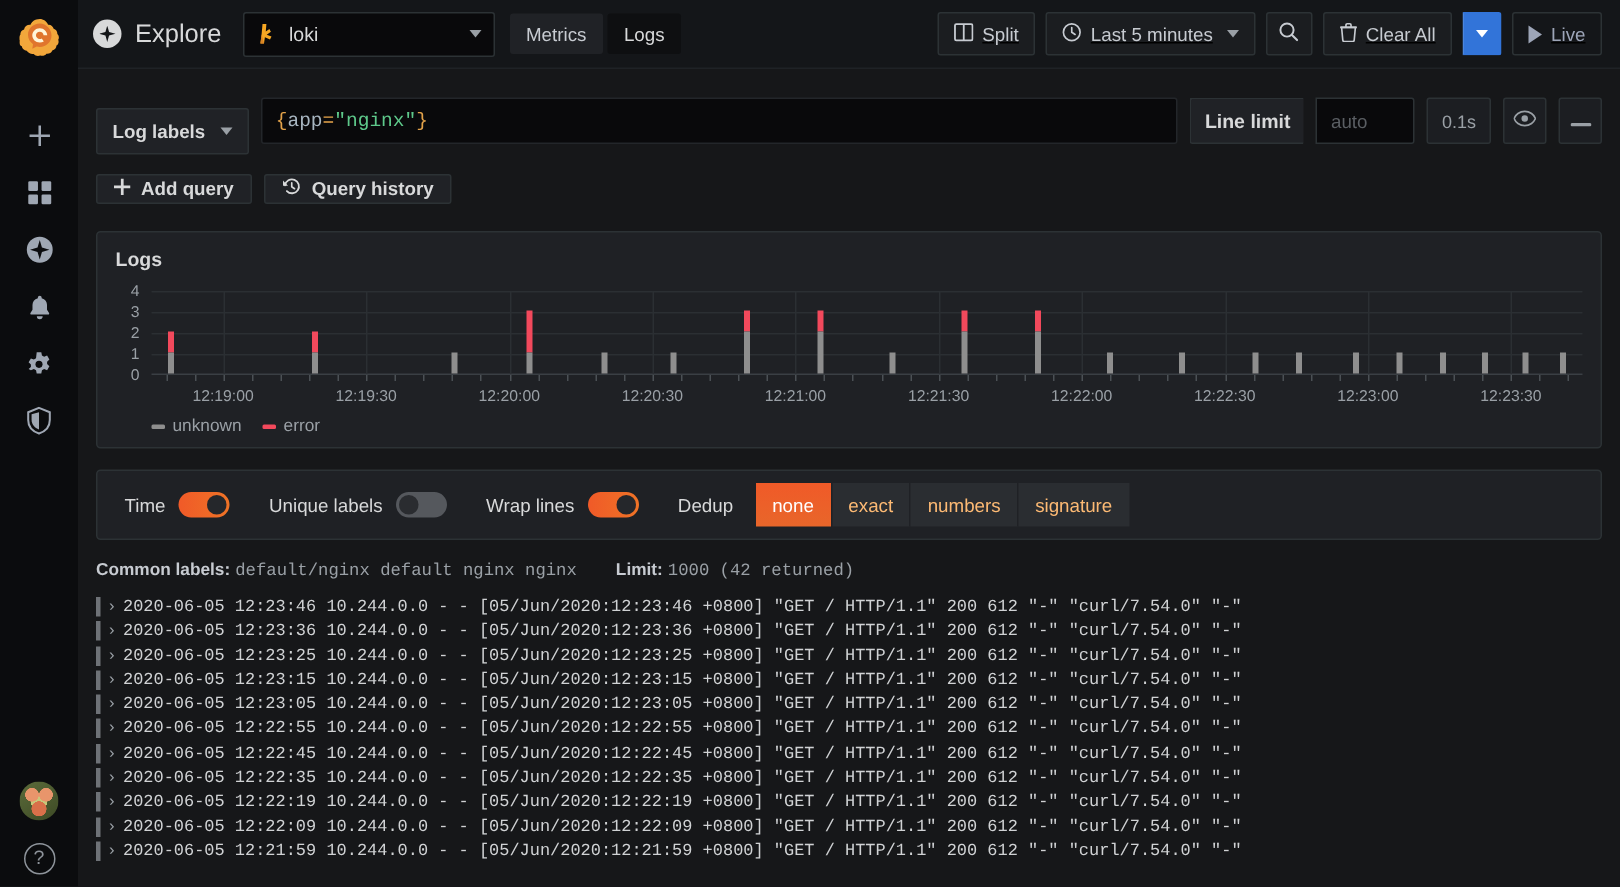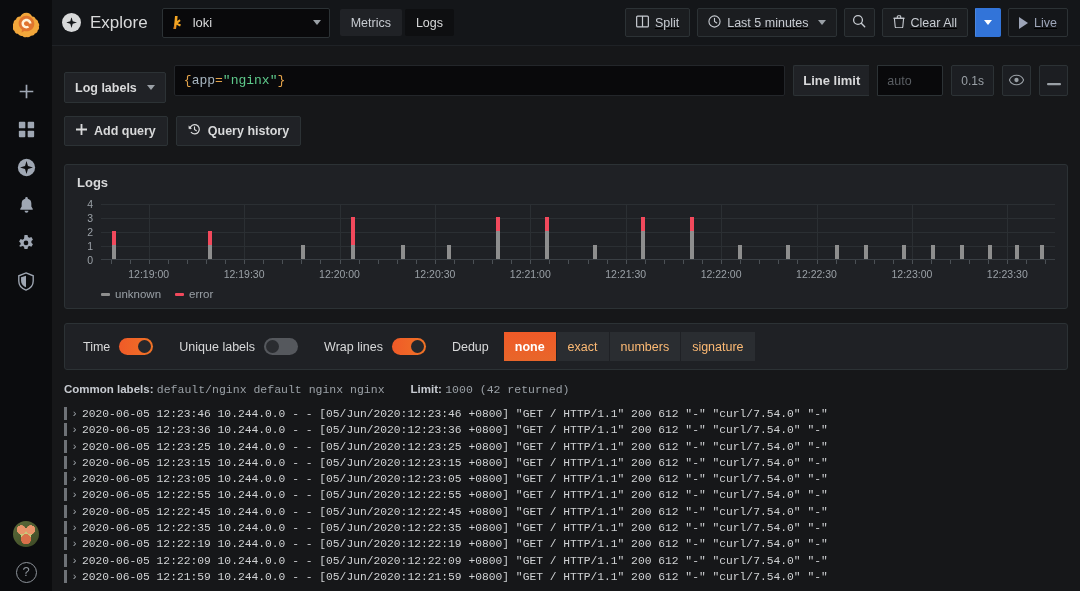--- a/index.html
+++ b/index.html
@@ -161,21 +161,21 @@
     background: #1c1e22; border: 1px solid #2c3235; border-radius: 2px; flex: none;
   }
   .q-icbtn {
     width: 29px; height: 31px; flex: none;
     display: flex; align-items: center; justify-content: center;
     background: #1c1e22; border: 1px solid #2c3235; border-radius: 2px;
     color: #9aa0a6; cursor: pointer;
   }
   .addrow { display: flex; gap: 8px; margin-top: 13px; }
   .add-btn {
-    height: 30px; padding: 0 11px; font-size: 12.5px; font-weight: bold;
+    height: 20px; padding: 0 11px; font-size: 12.5px; font-weight: bold;
     display: flex; align-items: center; gap: 7px;
     background: #202226; color: #d8d9da;
     border: 1px solid #2c3235; border-radius: 2px; cursor: pointer;
   }
 
   
   #panel {
     margin: 18px 12px 0 12px; flex: none;
     background: #1f2125; border: 1px solid #2c3235; border-radius: 3px;
     padding: 10px 12px 8px 12px;
@@ -227,21 +227,21 @@
   .toggle.off::after { left: 2px; background: #2a2c30; }
   .dedup-group { display: flex; margin-left: 6px; }
   .dedup-btn {
     height: 29px; padding: 0 11px; font-size: 12.5px;
     display: flex; align-items: center; color: #fdba74;
     background: #2a2d31; border: none; cursor: pointer;
     border-right: 1px solid #1f2125;
   }
   .dedup-btn:last-child { border-right: none; }
   .dedup-btn.active {
-    background: linear-gradient(180deg,#f05a28,#e8662a); color: #fff; font-weight: bold;
+    background: linear-gradient(180deg,#f05a28,#e8662a); color: #fff; font-weight: normal;
   }
 
   
   #meta {
     margin: 12px 12px 0 12px; flex: none;
     display: flex; align-items: baseline; gap: 26px;
     font-size: 12px; color: #9aa0a6;
   }
   .meta-key { font-weight: bold; color: #c7cbd1; font-size: 11.5px; }
   .mono { font-family: "Liberation Mono", monospace; font-size: 11.5px; color: #9aa0a6; }

